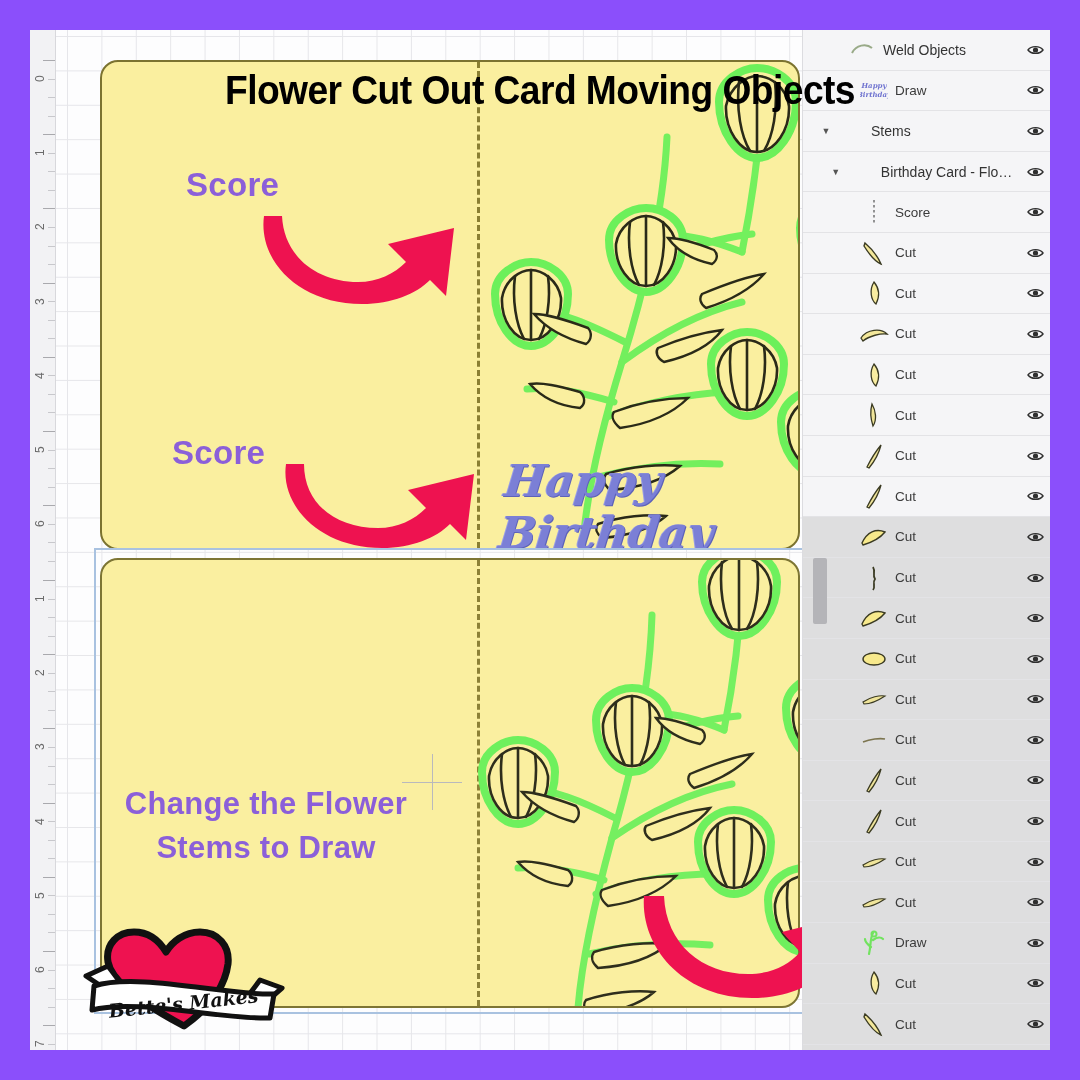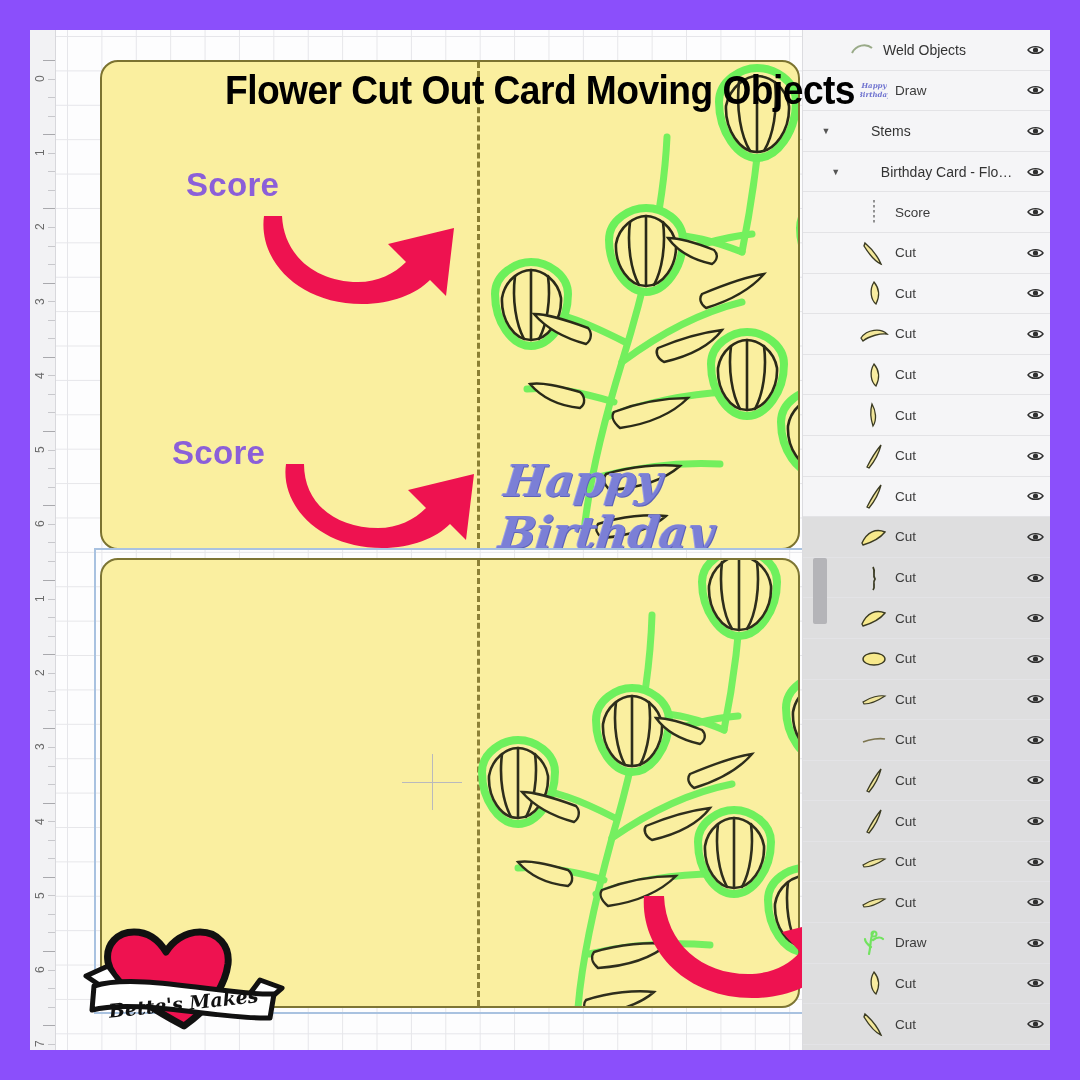--- a/index.html
+++ b/index.html
@@ -399,20 +399,24 @@
     </svg>
     <svg class="arrow" id="arrow-weld" viewBox="0 0 210 100">
       <path d="M8 4 C2 46, 42 88, 104 88 C134 88, 158 78, 172 64 L188 80 L196 14 L130 30 L148 48 C136 60, 120 68, 100 68 C58 68, 26 44, 26 4 Z" fill="#ee1250"></path>
     </svg>
     <svg class="arrow" id="arrow-bottom" viewBox="0 0 218 112">
       <path d="M4 0 C0 52, 44 102, 112 102 C146 102, 172 90, 188 74 L204 92 L214 18 L142 36 L160 56 C148 70, 130 78, 108 78 C62 78, 26 48, 24 0 Z" fill="#ee1250"></path>
     </svg>
 
     <div class="anno" id="anno-score">Score</div>
     <div class="anno" id="anno-weld">Score</div>
+    <div class="anno" id="anno-change">
+      <div>Change the Flower</div>
+      <div>Stems to Draw</div>
+    </div>
 
     <div class="panel" id="panel">
         <div class="layer-row">
           <span class="indent" style="width:18px"></span>
           <span class="caret"></span>
           <span class="thumb">
             <svg width="26" height="22" viewBox="0 0 26 22">
               <path d="M3 14 C7 6,17 4,23 9" fill="none" stroke="#9a8" stroke-width="2"></path>
             </svg>
           </span>

